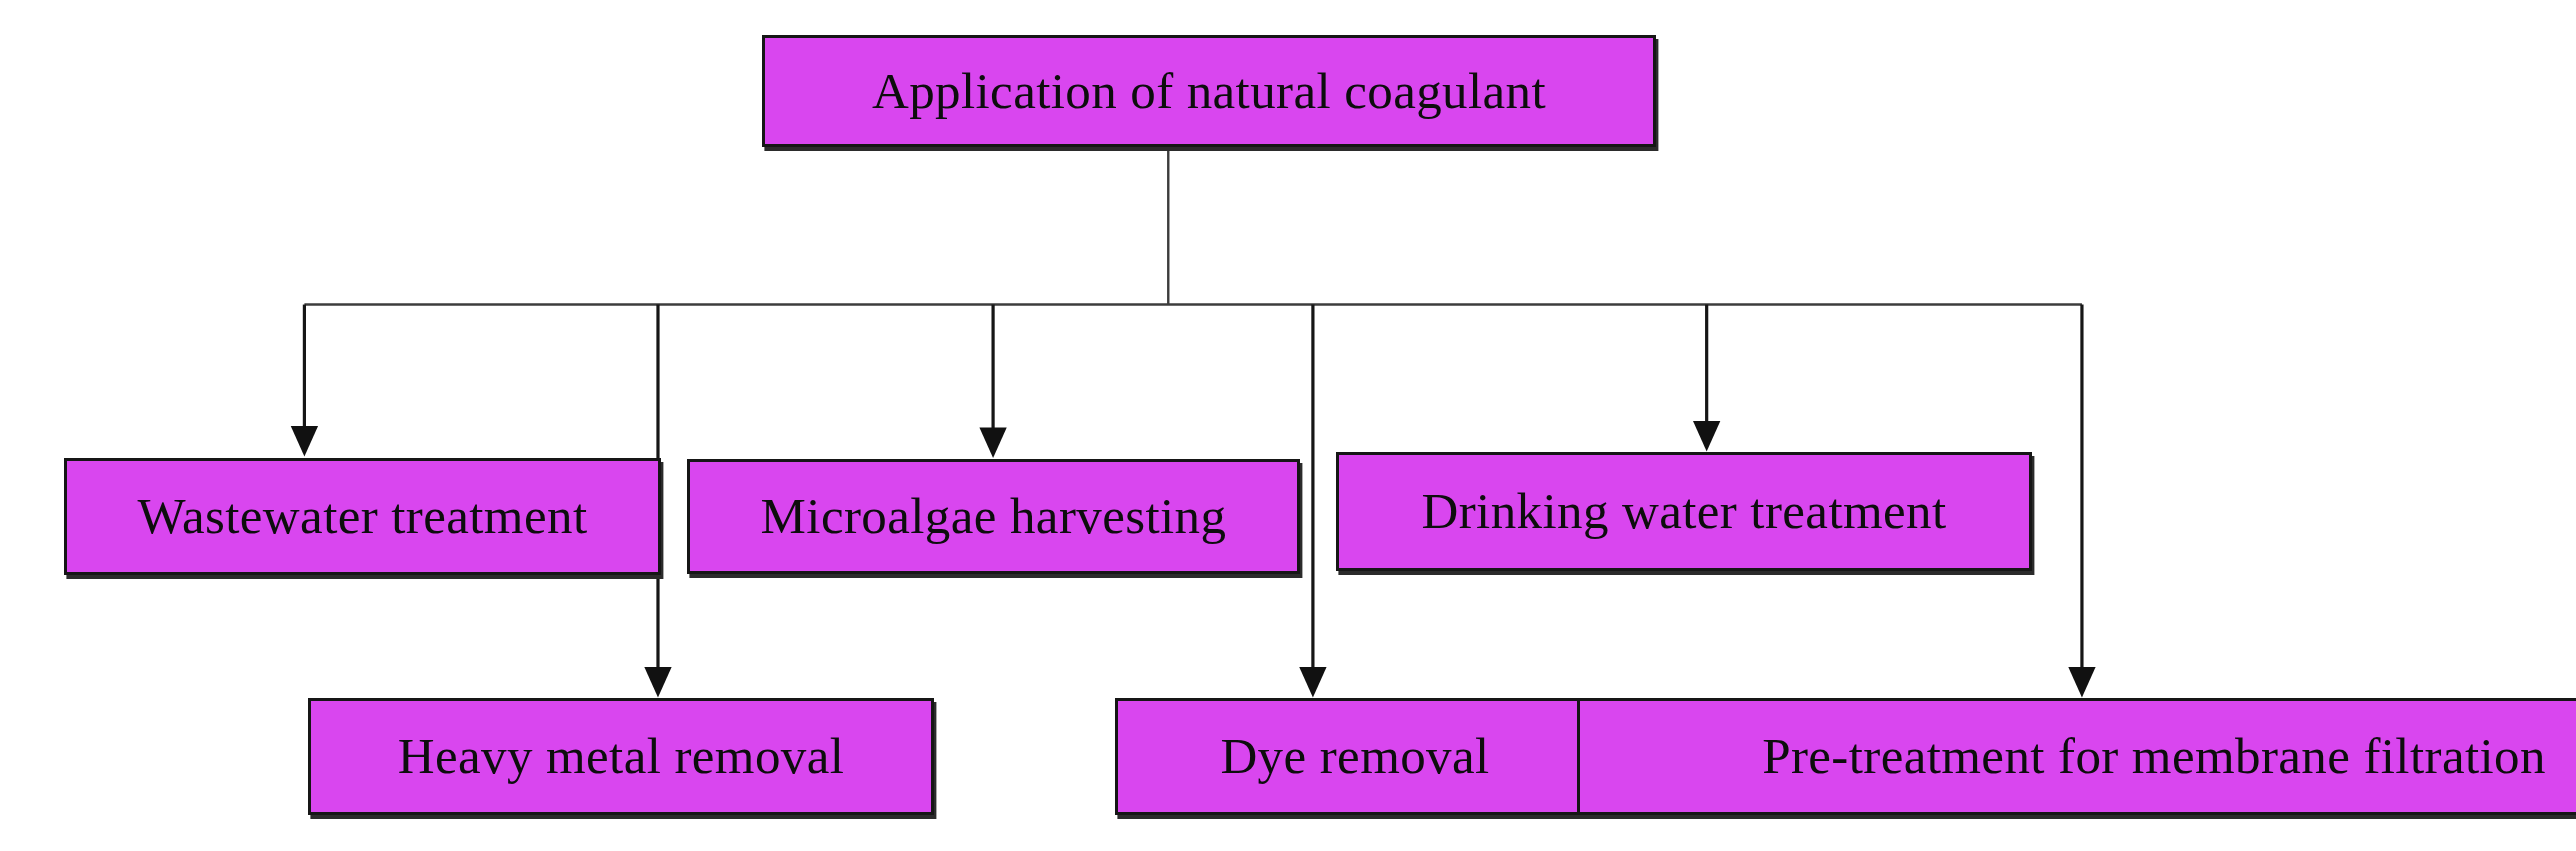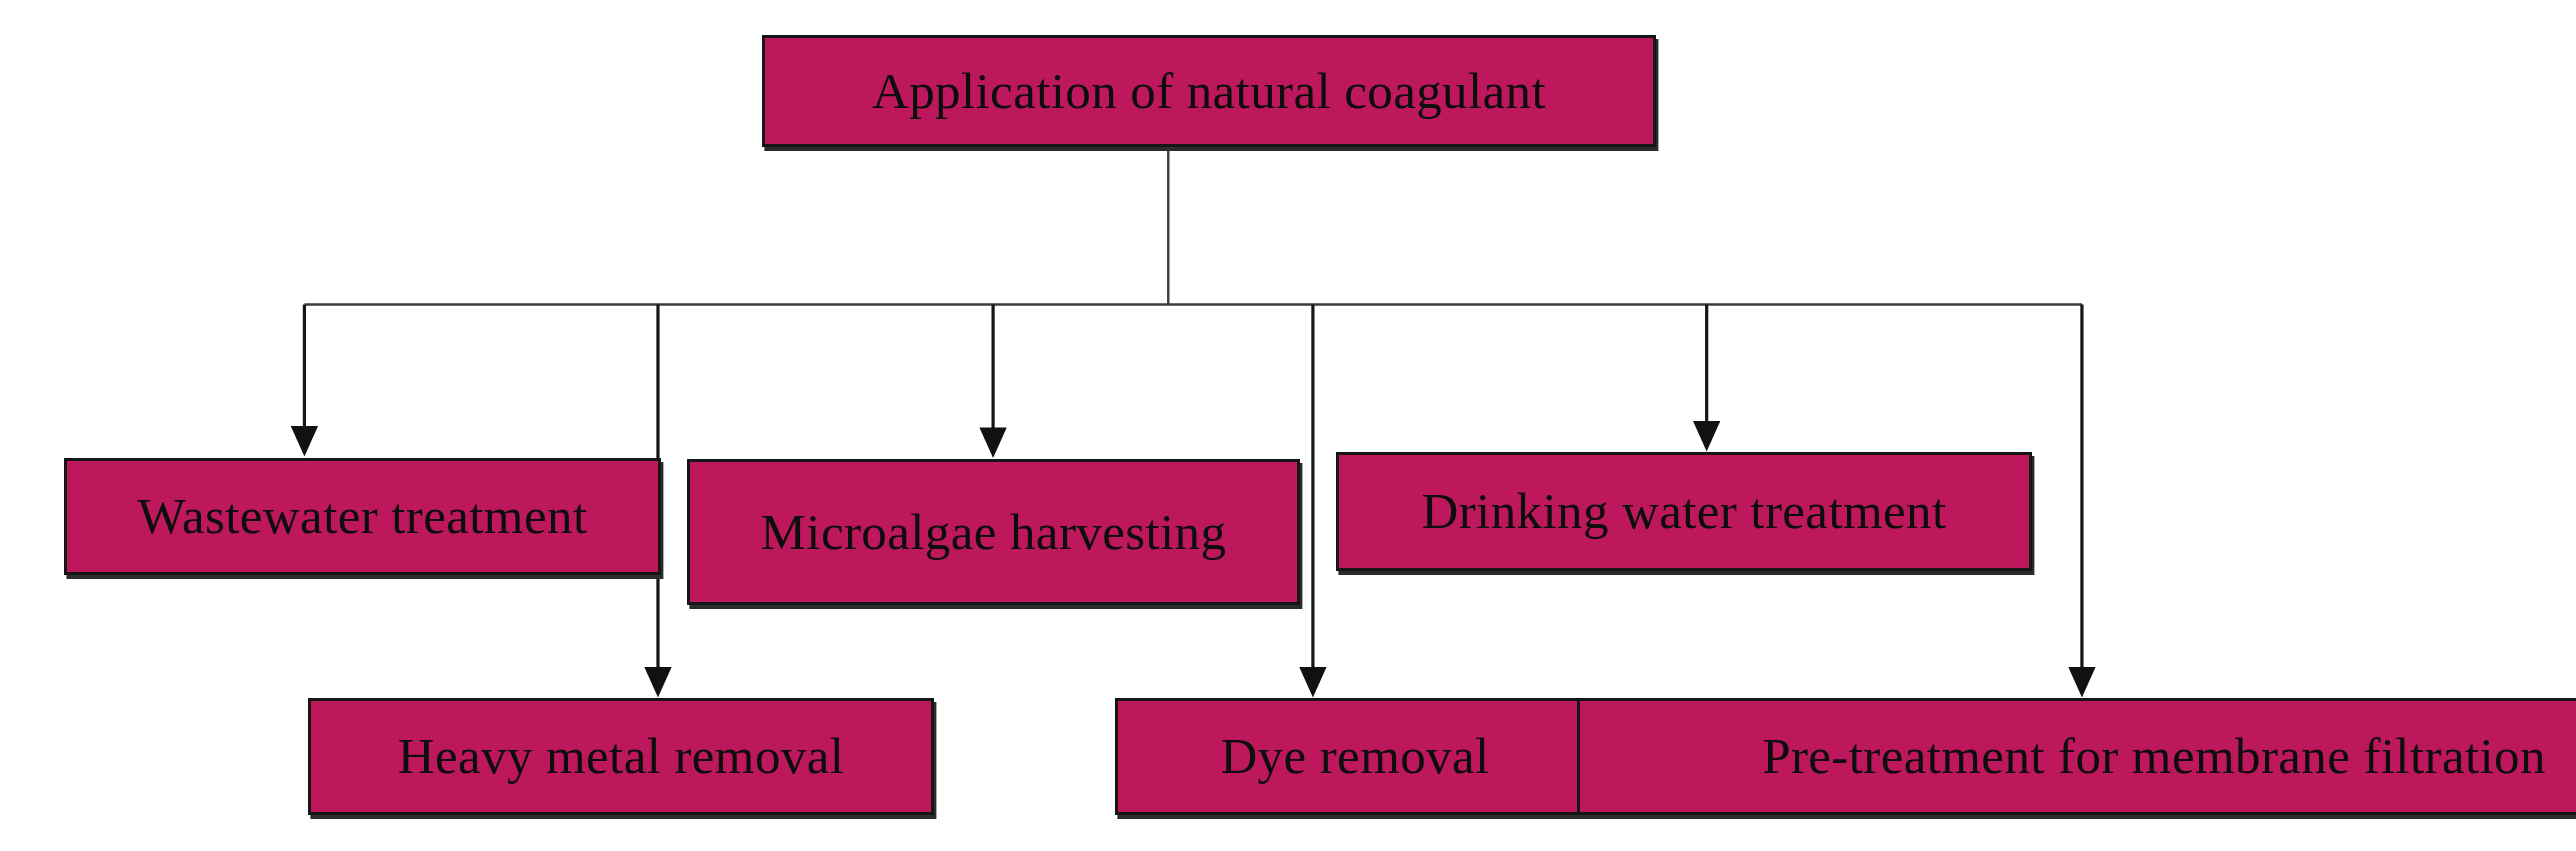--- a/index.html
+++ b/index.html
@@ -18,39 +18,39 @@
   #connectors {
     position: absolute;
     left: 0;
     top: 0;
     width: 2576px;
     height: 851px;
   }
   .node {
     position: absolute;
     box-sizing: border-box;
-    background: #be185d;
+    background: #d946ef;
     border: 3.2px solid #161616;
     box-shadow: 2.4px 4px 0 #2b2b2b;
     display: flex;
     align-items: center;
     justify-content: center;
     text-align: center;
   }
   .node .label {
     font-size: 51px;
     line-height: 1.1;
     color: #0d0d0d;
     letter-spacing: 0.4px;
     white-space: nowrap;
   }
   
   #node-root        { left: 762px;  top: 35px;  width: 894px; height: 112px; }
   #node-wastewater  { left: 28px;   top: 458px; width: 597px;  height: 117px; margin-left: 36px; }
-  #node-microalgae  { left: 687px;  top: 459px; width: 613px;  height: 146px; }
+  #node-microalgae  { left: 687px;  top: 459px; width: 613px;  height: 115px; }
   #node-drinking    { left: 1336px; top: 452px; width: 696px;  height: 119px; }
   #node-heavy       { left: 308px;  top: 698px; width: 626px;  height: 117px; }
   #node-dye         { left: 1115px; top: 698px; width: 480px;  height: 117px; }
   #node-membrane    { left: 1577px; top: 698px; width: 1154px; height: 117px; }
 
   .shaft  { stroke: #161616; stroke-width: 4; }
   .thin   { stroke: #3c3c3c; stroke-width: 3; }
   .head   { fill: #111111; stroke: none; }
 </style>
 </head>

